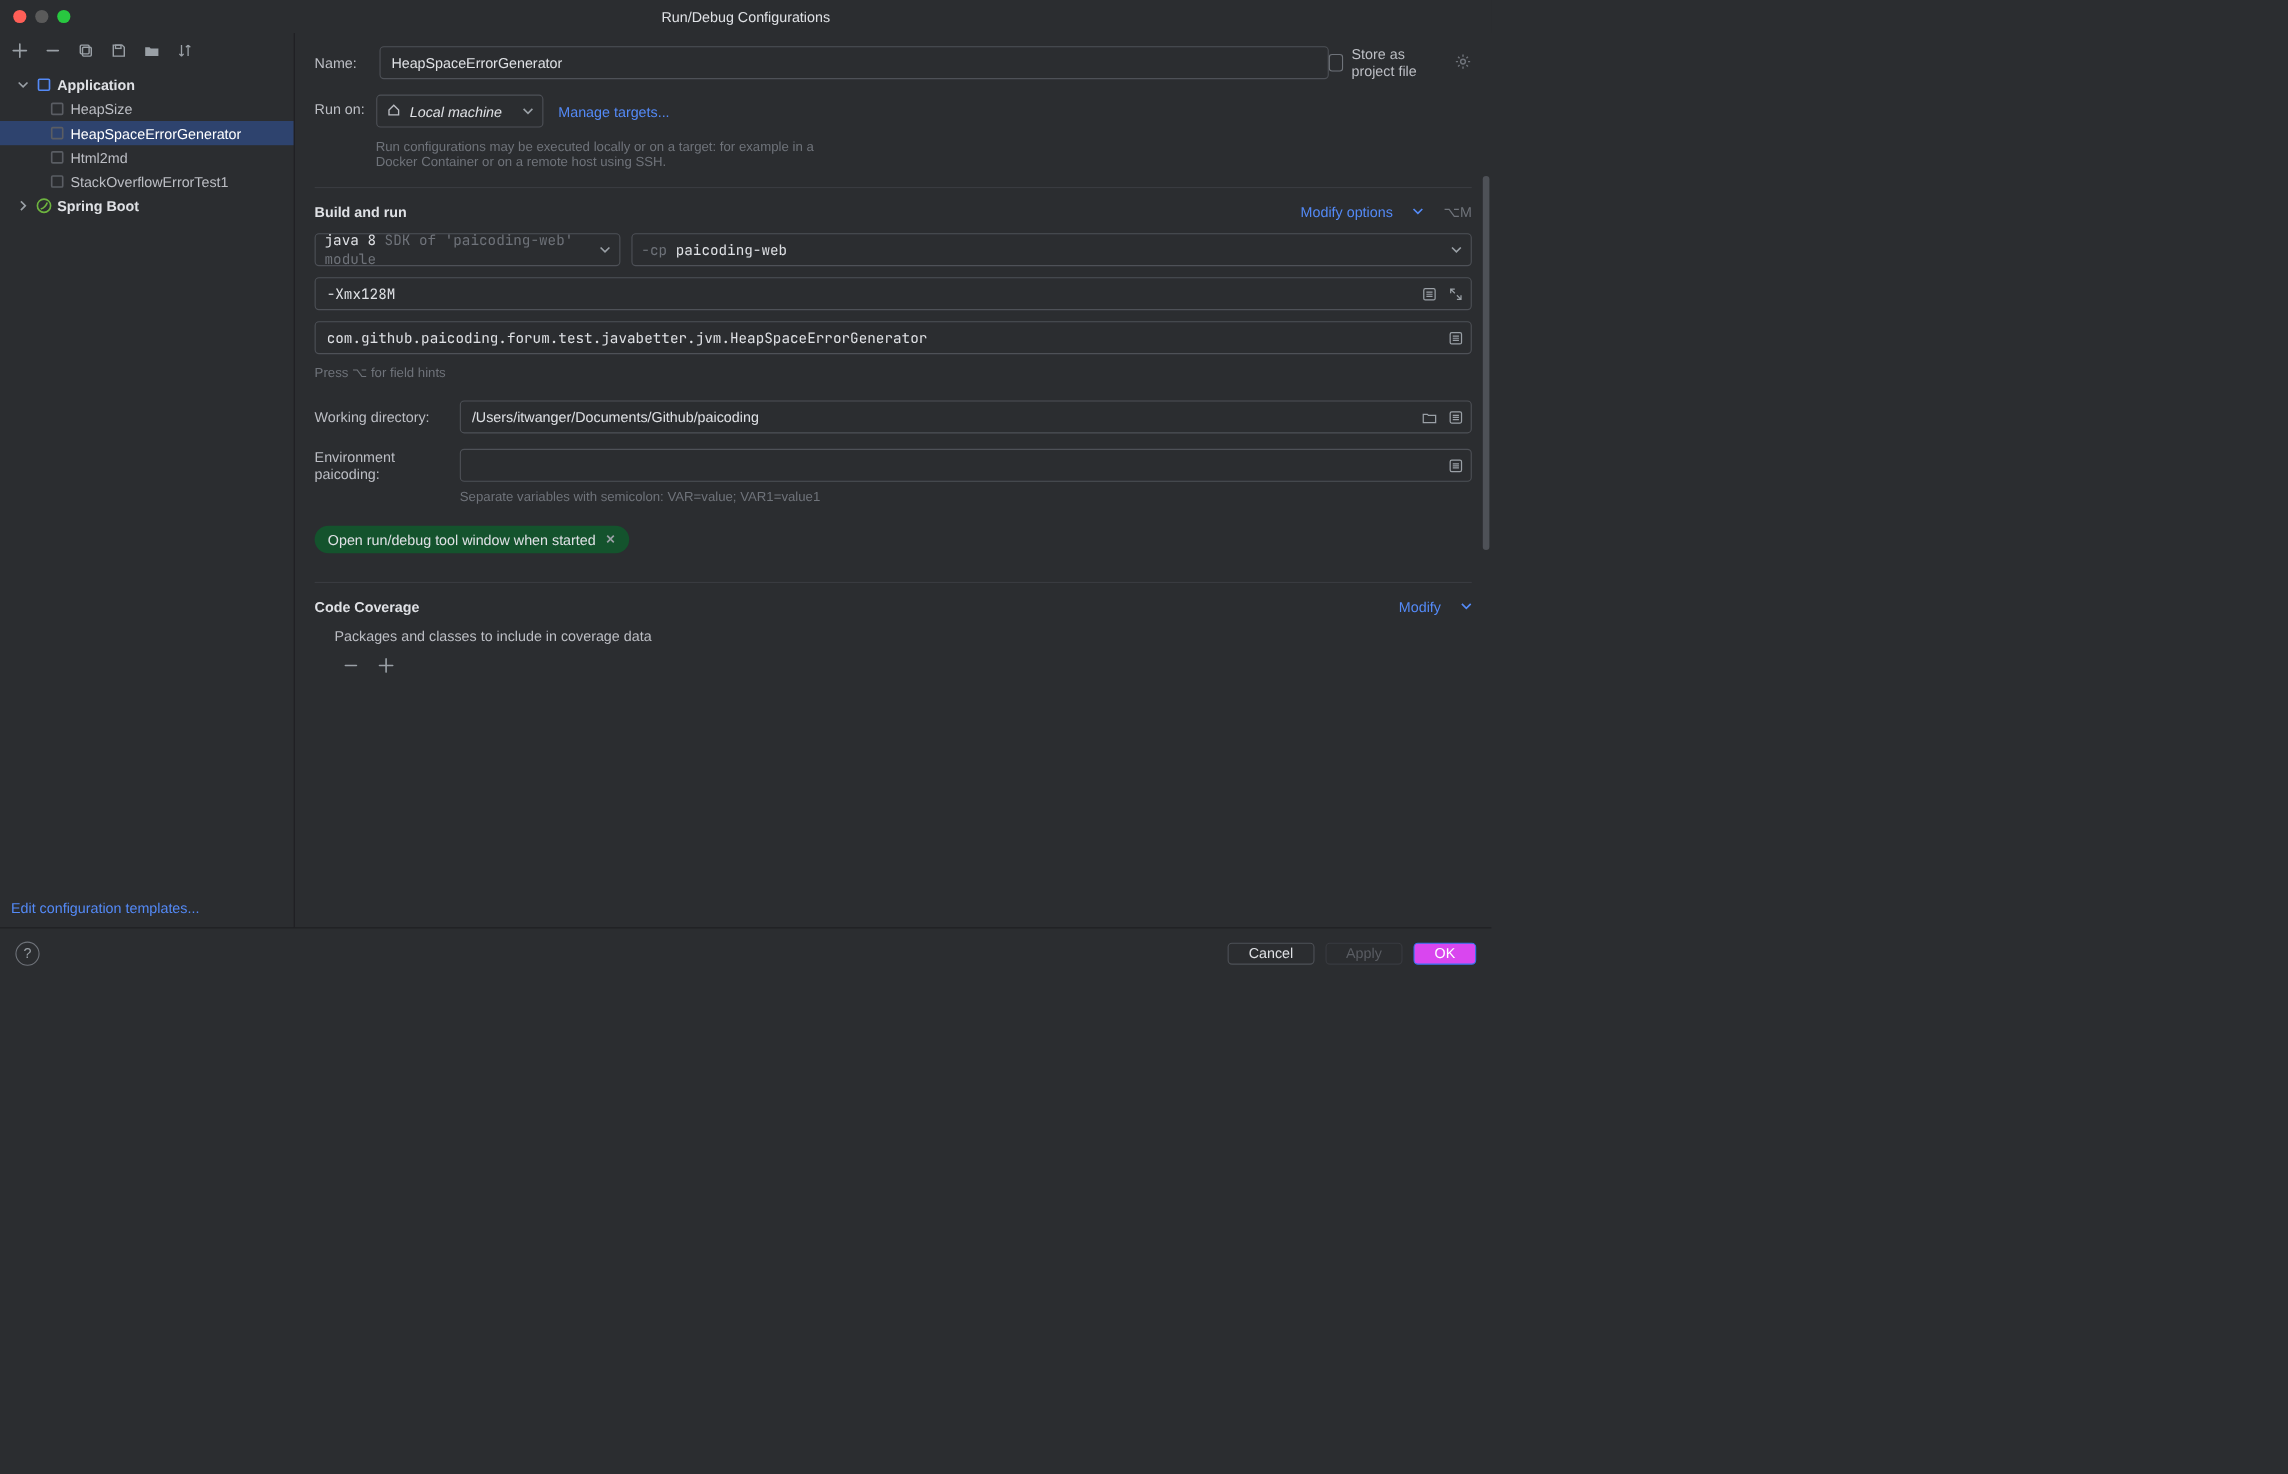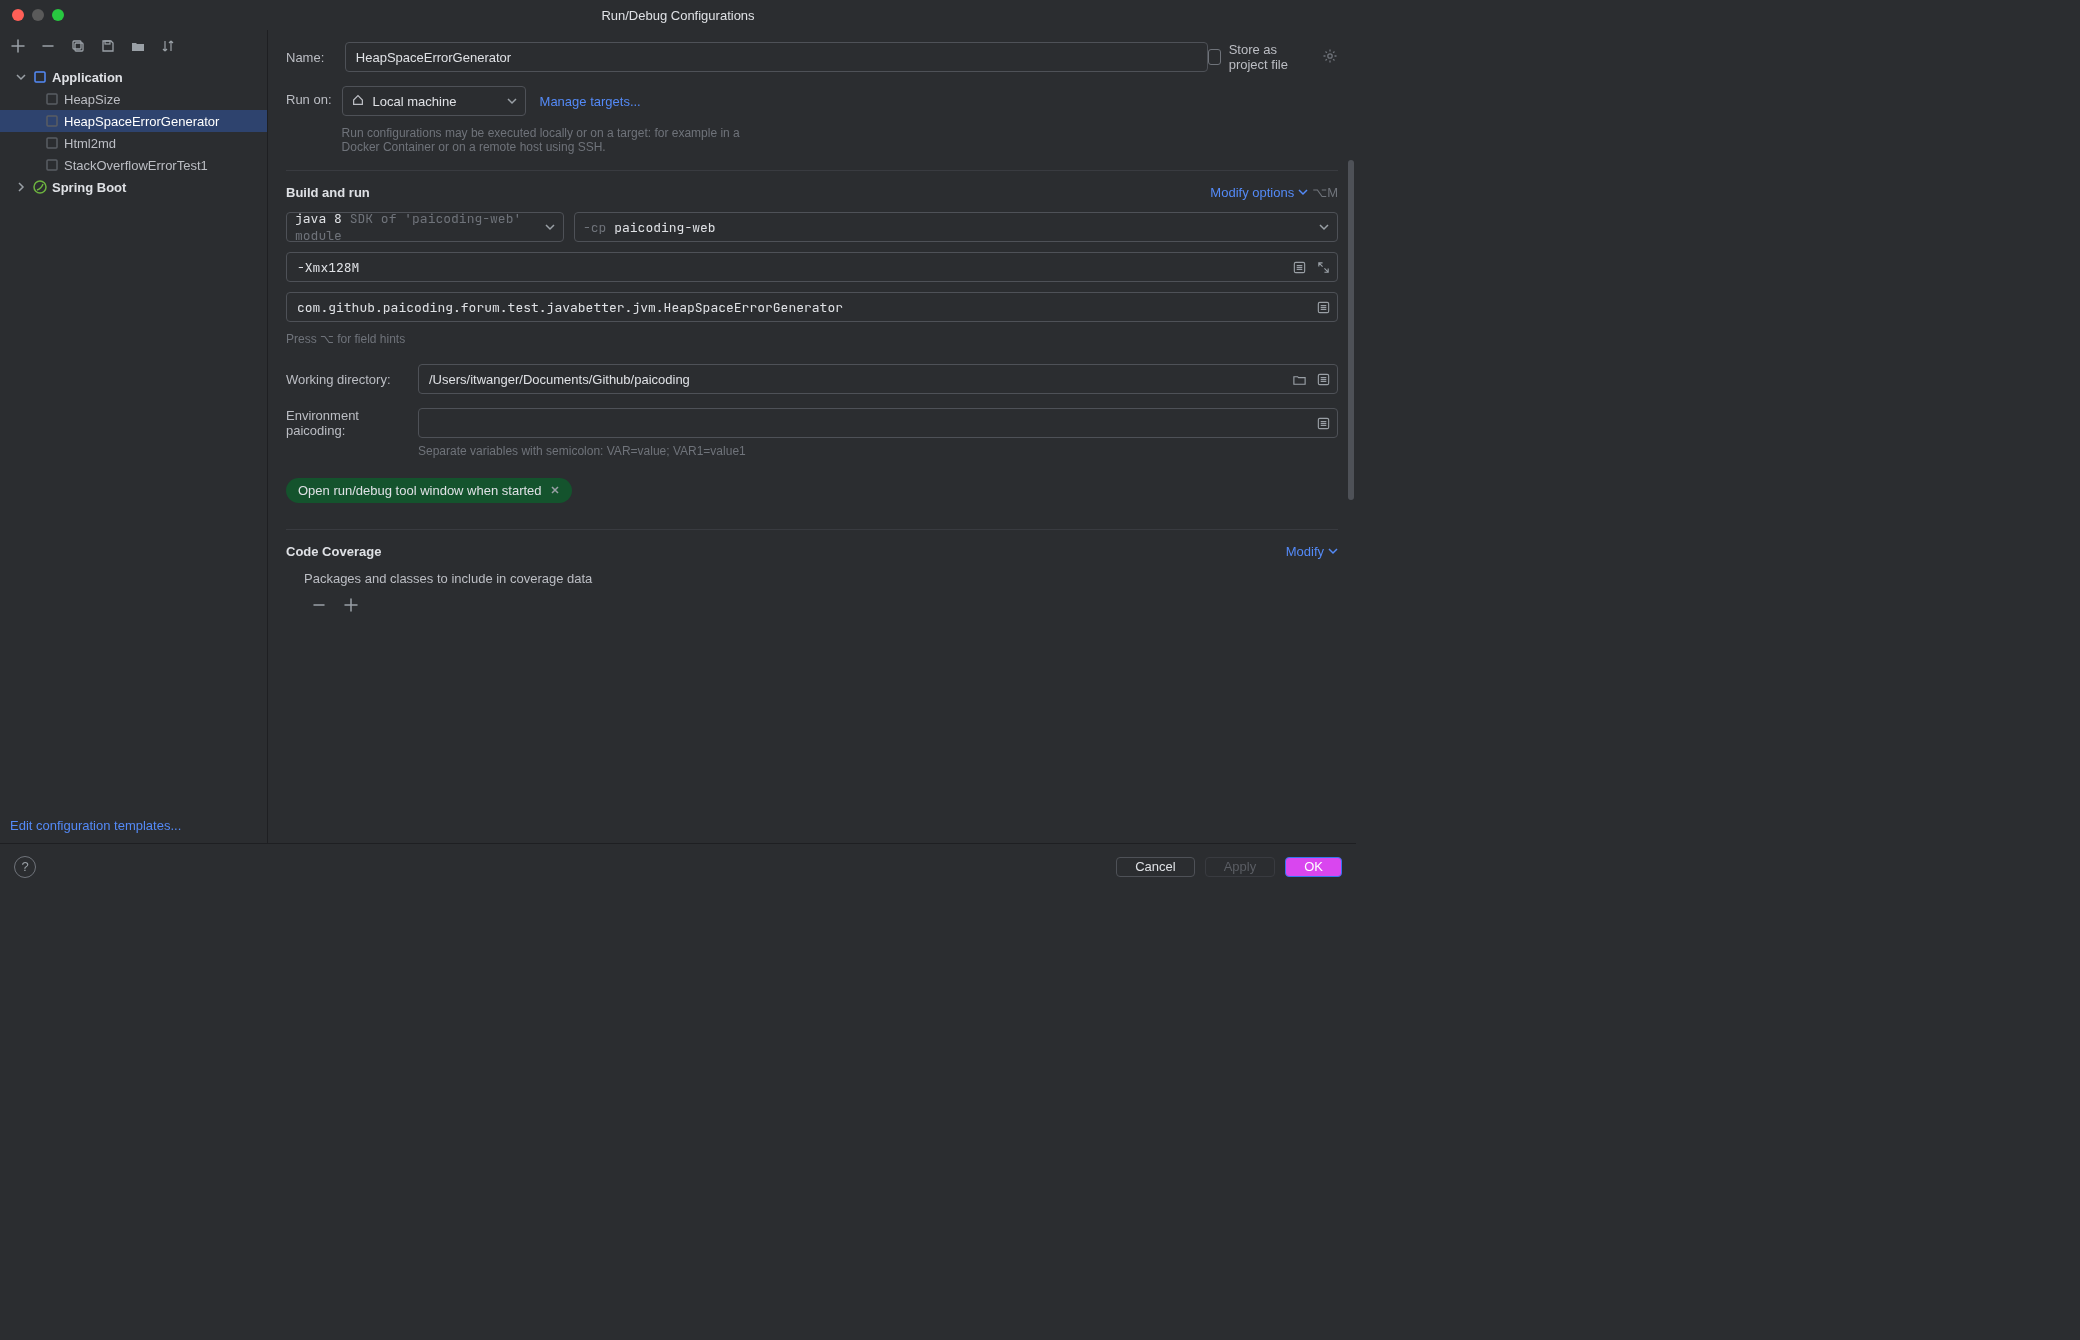--- a/index.html
+++ b/index.html
@@ -184,21 +184,21 @@
   .dd-hint { color: #6f737a; }
   .dropdown .chevron { color: #9aa0a6; margin-left: auto; }
 
   .run-on-row {
     display: flex;
     align-items: flex-start;
     gap: 10px;
   }
   .run-on-row .label { padding-top: 6px; }
   .run-on-col { display: flex; flex-direction: column; }
-  .run-on-dd { width: 184px; }
+  .run-on-dd { width: 152px; font-style: italic; }
   .help-text {
     color: #6f737a;
     font-size: 12px;
     max-width: 420px;
   }
 
   .section-divider {
     border: none;
     border-top: 1px solid #393b40;
     margin: 16px 0 14px 0;
@@ -211,21 +211,21 @@
   }
   .section-title {
     color: #dfe1e5;
     font-weight: 600;
     font-size: 13px;
   }
   .section-actions {
     margin-left: auto;
     display: flex;
     align-items: flex-start;
-    gap: 4px;
+    gap: 18px;
   }
   .section-hint { color: #6f737a; }
 
   .build-row {
     display: flex;
     gap: 10px;
     margin-bottom: 10px;
   }
   .sdk-dd { flex: 0 0 278px; }
   .cp-dd { flex: 1; }

